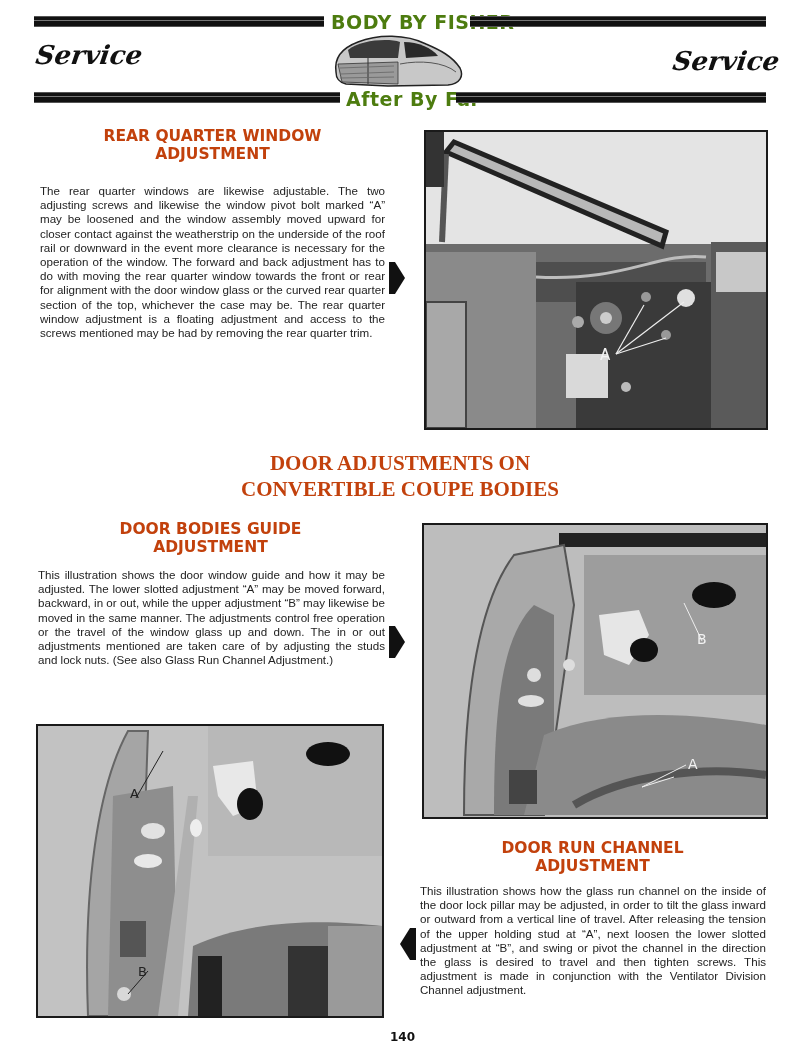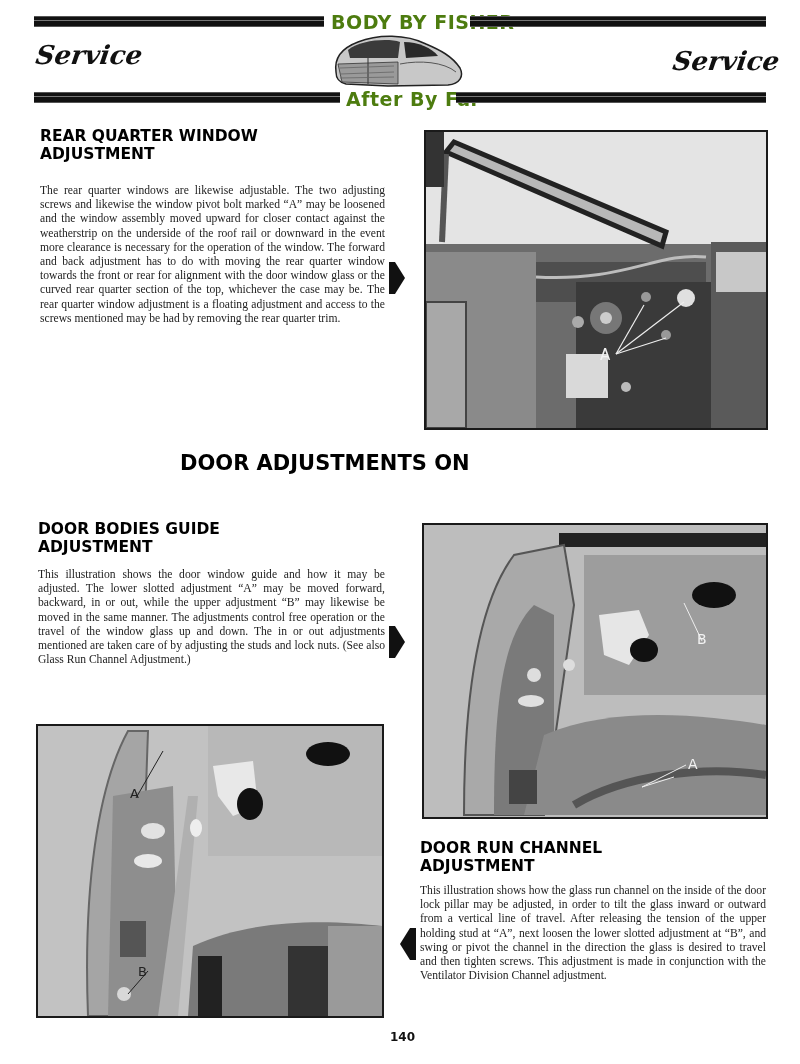--- a/index.html
+++ b/index.html
@@ -6,22 +6,22 @@
     body { width: 800px; height: 1064px; position: relative; overflow: hidden; color: #1a1a1a; }
     .abs { position: absolute; }
 
     
     .rule { position: absolute; height: 9px; background: #111; border-top: 1px solid #555; border-bottom: 1px solid #555; }
     .rule::after { content: ""; position: absolute; left: 0; right: 0; top: 3px; height: 1px; background: #777; }
     .hdr-text { position: absolute; font-family: "DejaVu Sans", sans-serif; font-weight: bold; font-size: 19px; letter-spacing: 0.5px; color: #4d7c0f; white-space: nowrap; }
     .service { position: absolute; font-family: "DejaVu Serif", serif; font-style: italic; font-weight: bold; font-size: 26px; color: #111; transform: skewX(-8deg); }
 
     
-    .h2 { position: absolute; font-family: "DejaVu Sans", sans-serif; font-weight: bold; color: #000000; line-height: 1.15; }
-    .body-text { position: absolute; font-family: Liberation Serif, serif; font-size: 11.6px; line-height: 14.2px; text-align: justify; color: #222; }
+    .h2 { position: absolute; font-family: "DejaVu Sans", sans-serif; font-weight: bold; text-align: center; color: #c2410c; line-height: 1.15; }
+    .body-text { position: absolute; font-family: Liberation Sans, sans-serif; font-size: 11.6px; line-height: 14.2px; text-align: justify; color: #222; }
 
     
     .photo { position: absolute; border: 2px solid #1a1a1a; overflow: hidden; background: #8e8e8e; }
     .callout { position: absolute; font-family: "DejaVu Sans", sans-serif; font-size: 15px; color: #f2f2f2; }
     .page-num { position: absolute; font-family: "DejaVu Sans", sans-serif; font-weight: bold; font-size: 12px; color: #111; }
   </style>
 </head>
 <body>
 
 <div>
@@ -79,22 +79,23 @@
     <circle cx="152" cy="190" r="6" fill="#aaa"></circle>
     <rect x="140" y="222" width="42" height="44" fill="#d9d9d9"></rect>
     <circle cx="200" cy="255" r="5" fill="#bbb"></circle>
     <line x1="190" y1="222" x2="218" y2="173" stroke="#eee" stroke-width="1.2"></line>
     <line x1="190" y1="222" x2="258" y2="170" stroke="#eee" stroke-width="1.2"></line>
     <line x1="190" y1="222" x2="240" y2="206" stroke="#eee" stroke-width="1.2"></line>
   </svg>
   <div class="callout" style="left:174px; top:214px;">A</div>
 </div>
 
-<div class="h2" style="left:180px; top:450px; width:440px; font-size:21px; line-height:26px;">
+<div class="h2" style="left:180px; top:450px; width:440px; font-size:21px; line-height:26px;font-family:Liberation Serif, serif;">
   <div>DOOR ADJUSTMENTS ON</div>
+  <div>CONVERTIBLE COUPE BODIES</div>
 </div>
 
 <div class="h2" style="left:38px; top:521px; width:345px; font-size:15.5px;">
   <div>DOOR BODIES GUIDE</div>
   <div>ADJUSTMENT</div>
 </div>
 <div class="body-text" style="left:38px; top:568px; width:347px;">This illustration shows the door window guide and how it may be adjusted. The lower slotted adjustment “A” may be moved forward, backward, in or out, while the upper adjustment “B” may likewise be moved in the same manner. The adjustments control free operation or the travel of the window glass up and down. The in or out adjustments mentioned are taken care of by adjusting the studs and lock nuts. (See also Glass Run Channel Adjustment.)</div>
 
 <svg class="abs" style="left:389px; top:622px;" width="16" height="40" viewBox="0 0 16 40">
   <polygon points="0,4 6,4 16,20 6,36 0,36" fill="#111"></polygon>

